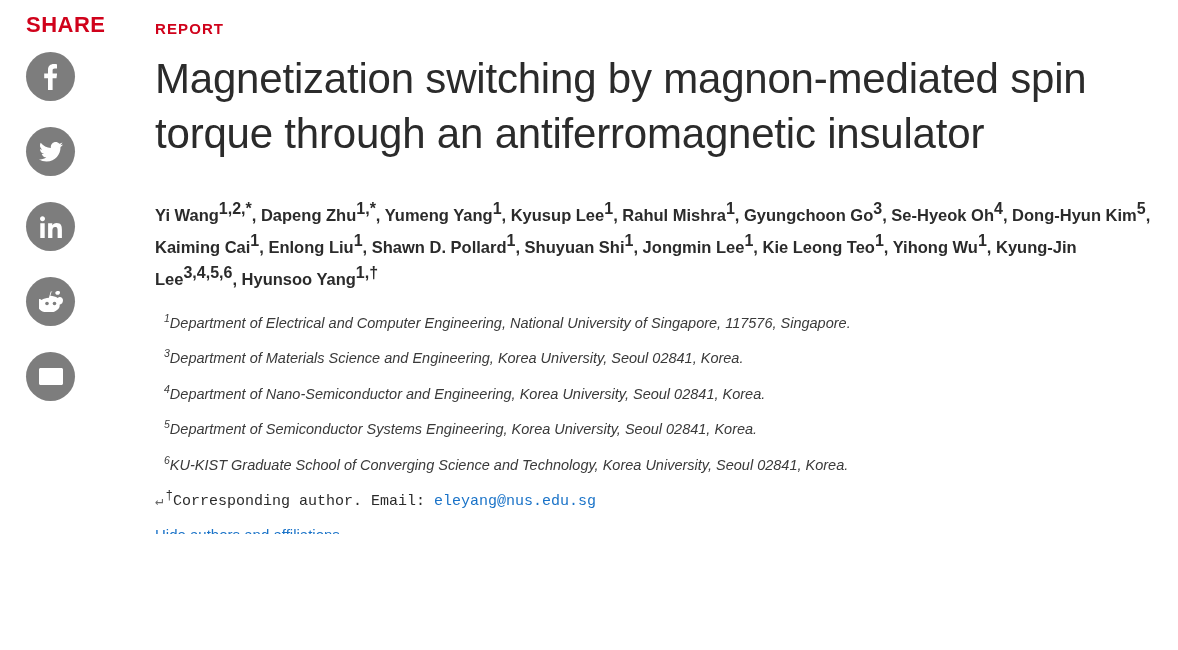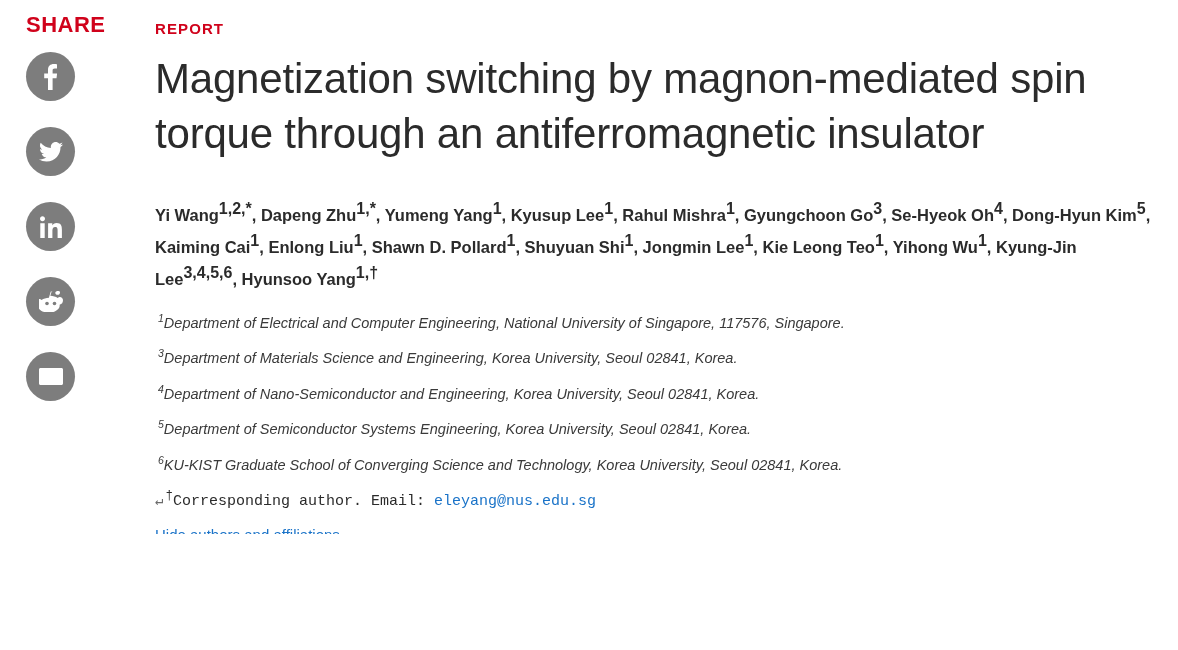--- a/index.html
+++ b/index.html
@@ -82,21 +82,21 @@
   .authors {
     font-size: 16.5px;
     font-weight: bold;
     color: #2b2b2b;
     line-height: 1.62;
     margin: 0 0 18px 0;
     max-width: 1000px;
   }
   .authors sup { font-weight: bold; font-size: 16px; text-align: right; }
   .affiliations {
-    margin: 3px;
+    margin: 9px;
   }
   .aff {
     font-size: 14.5px;
     font-style: italic;
     color: #3a3a3a;
     line-height: 1.5;
     margin: 0 0 12px 0;
     max-width: 1000px;
   }
   .aff sup { font-style: italic; font-size: 10.5px; }

